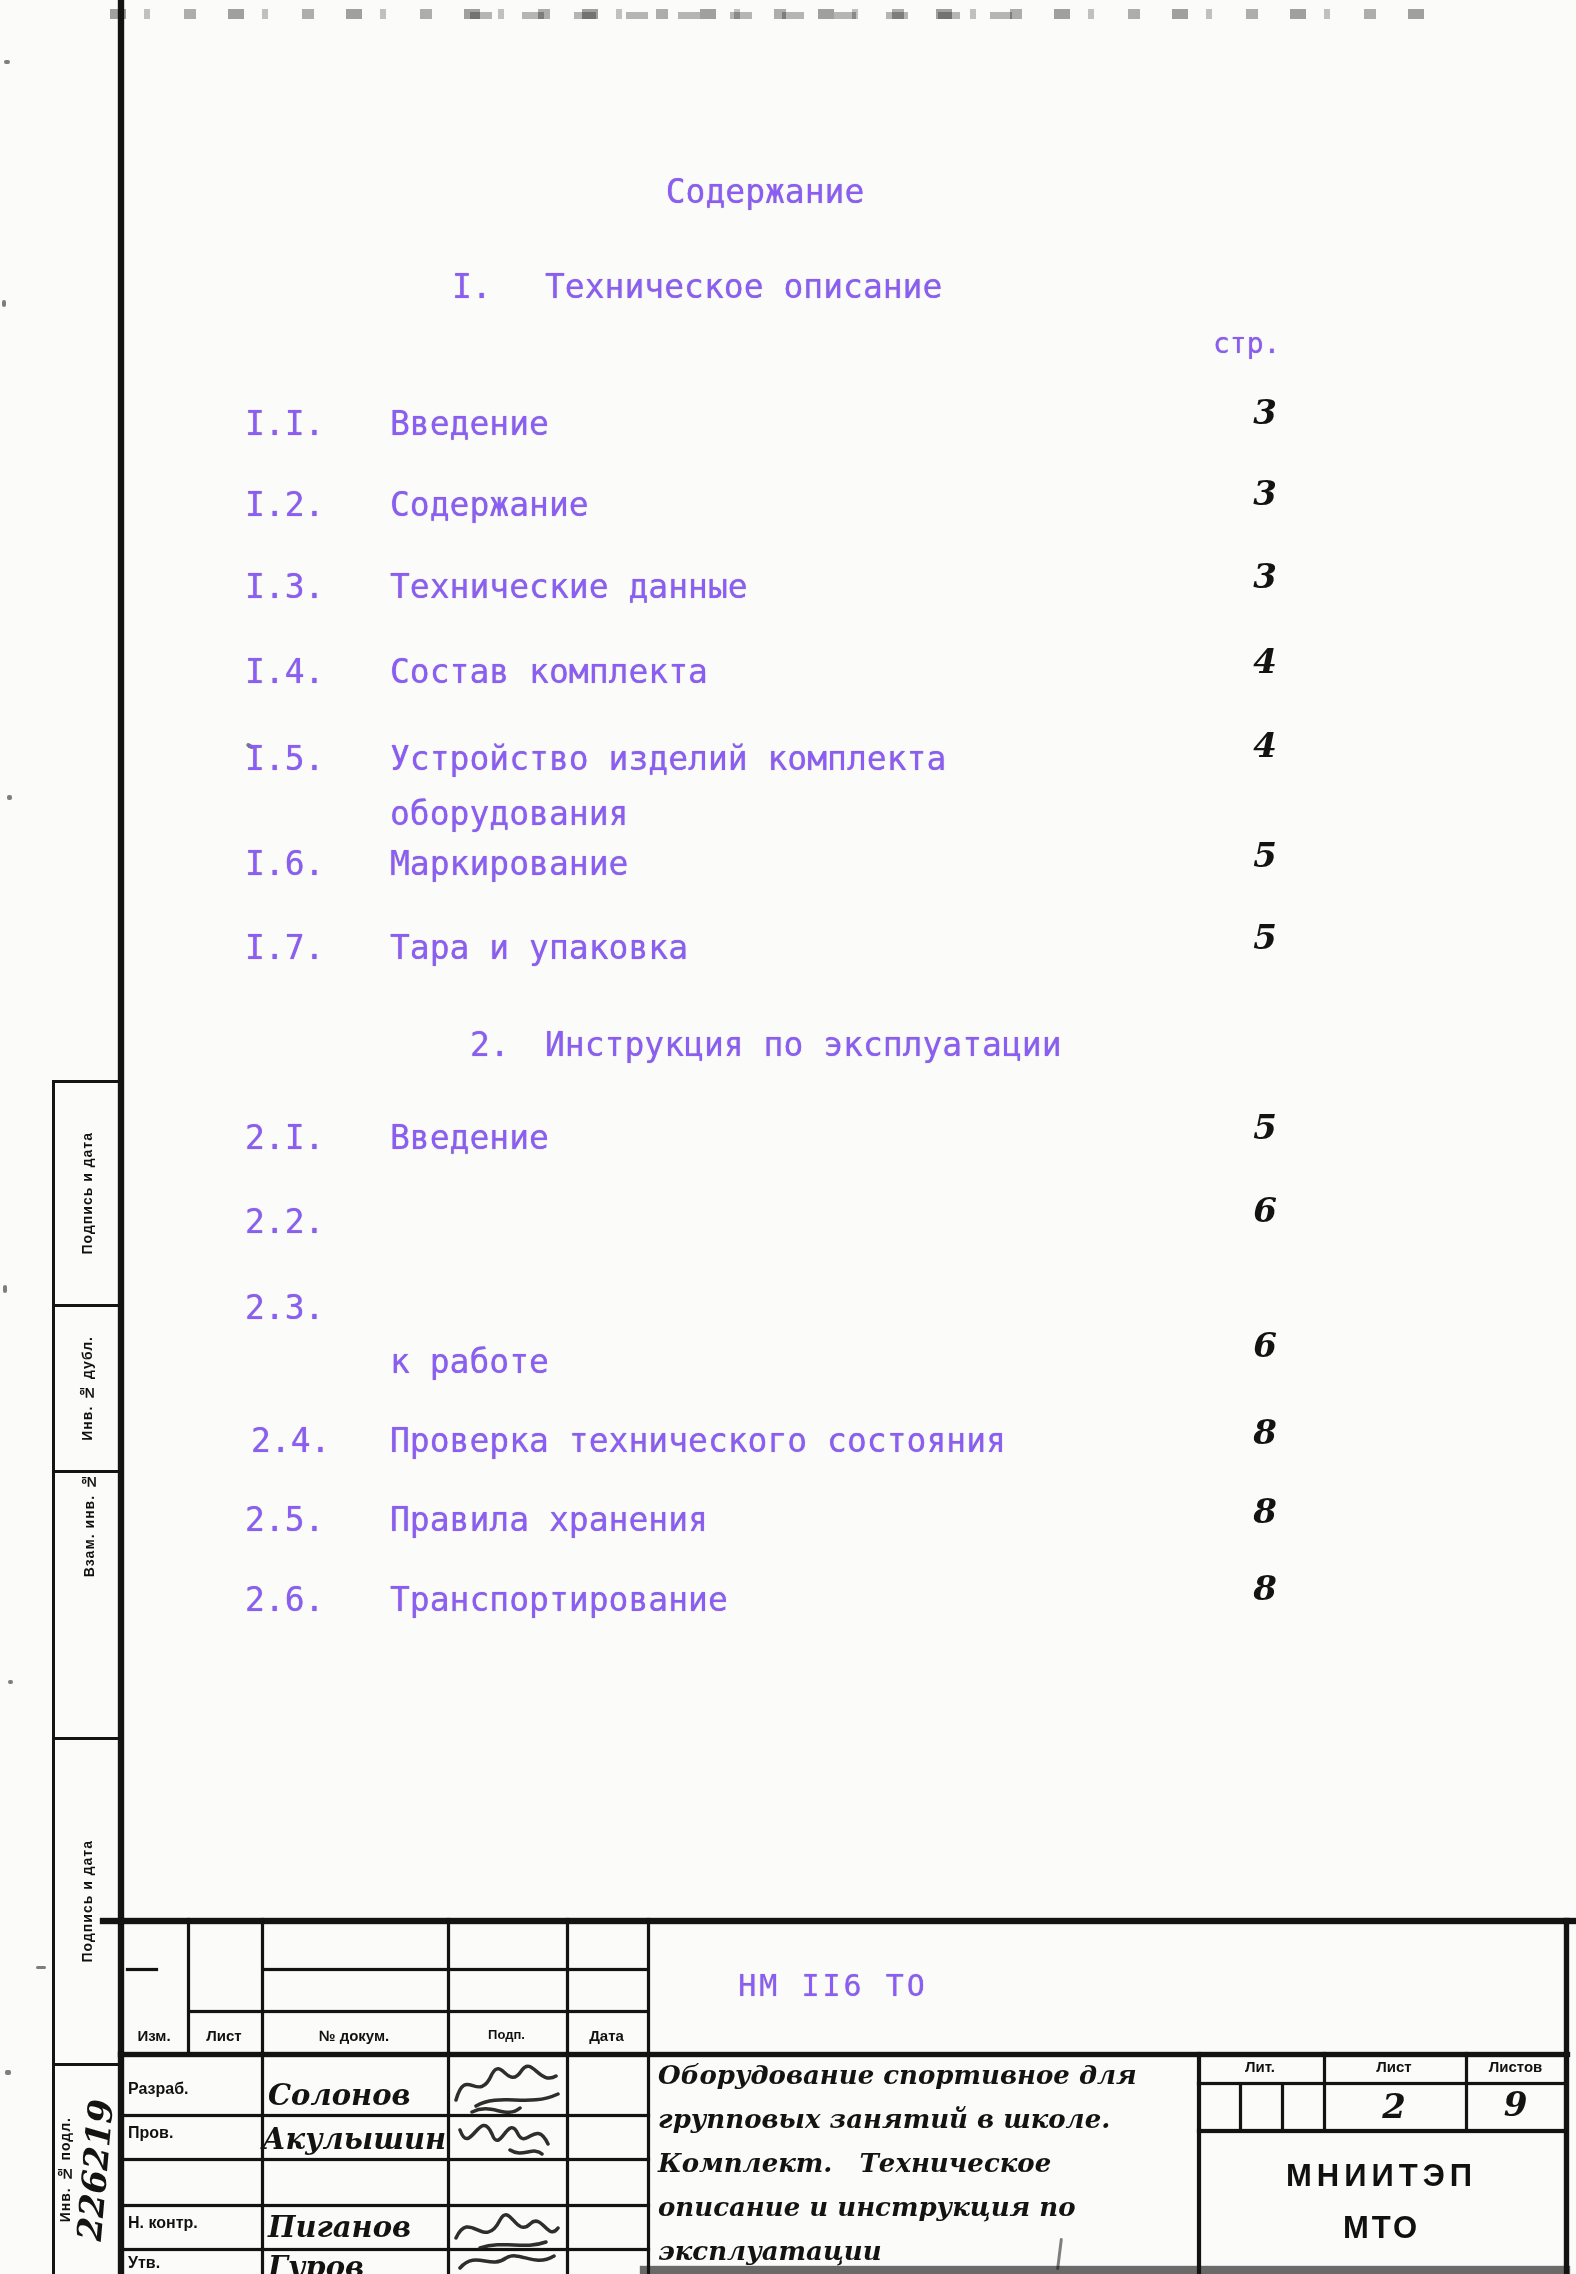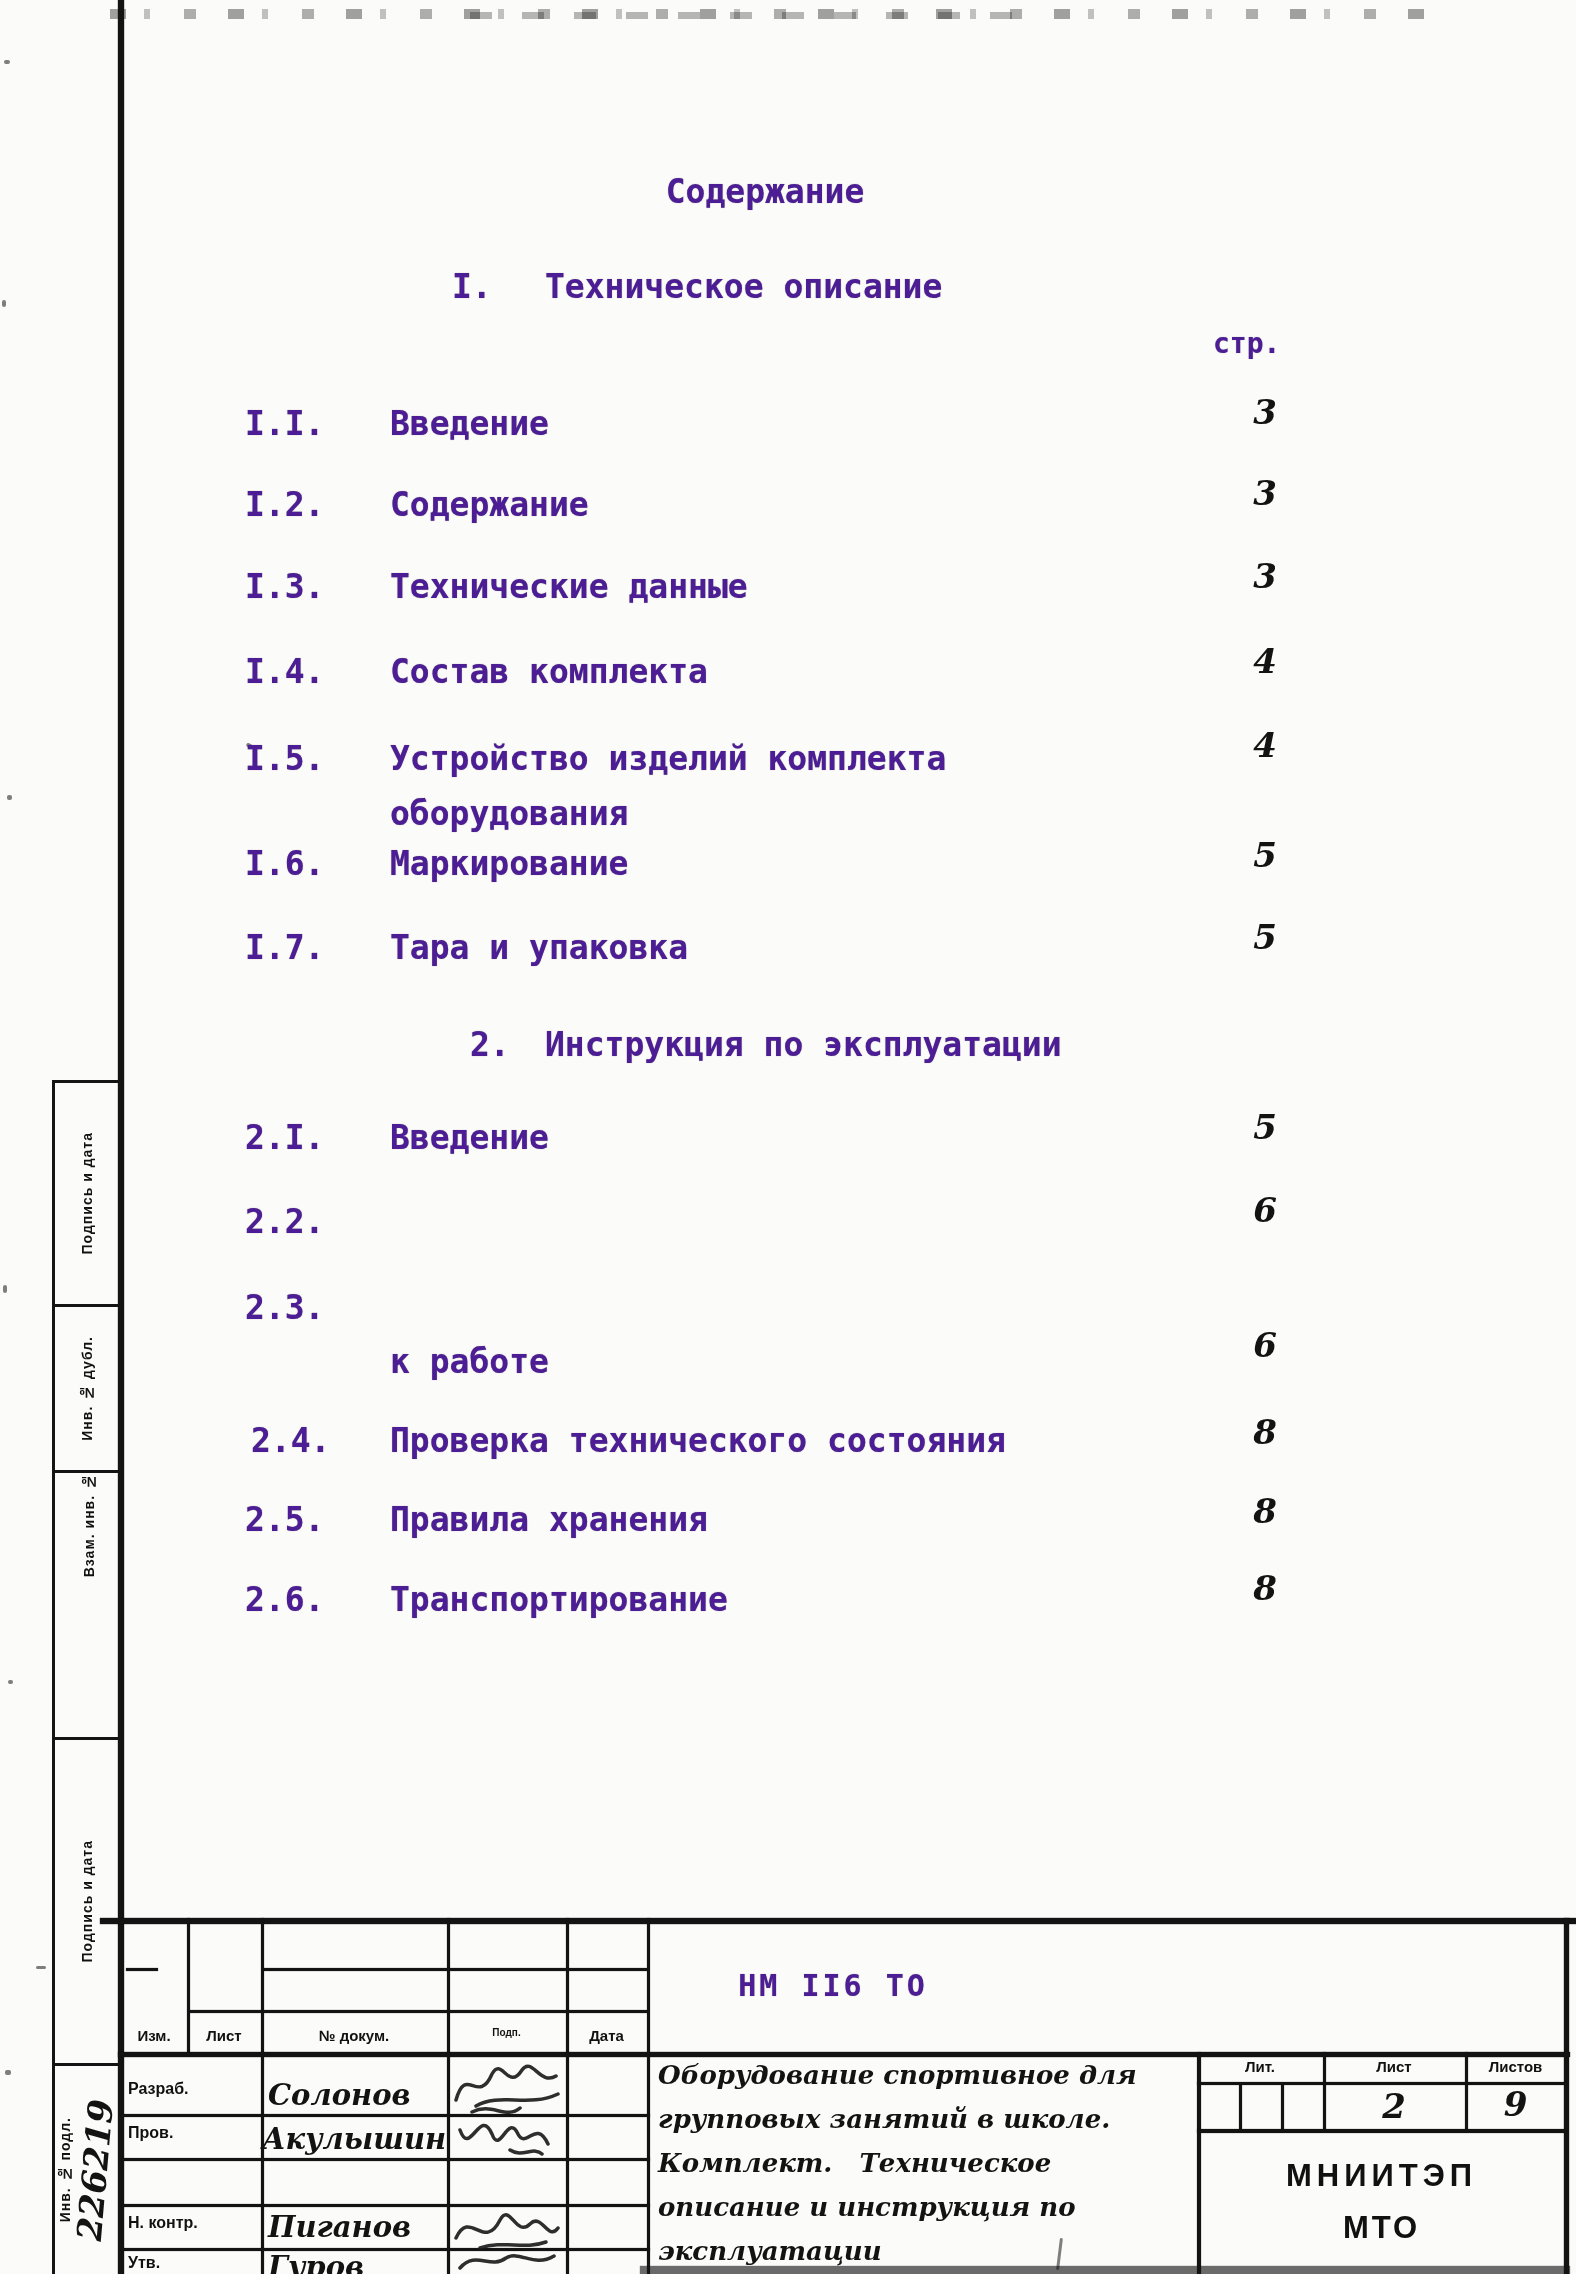--- a/index.html
+++ b/index.html
@@ -1,19 +1,19 @@
 <!DOCTYPE html>
 <html><head>
 <meta charset="utf-8">
 <style>
   html,body{margin:0;padding:0;background:#6b6b6b;}
   .page{position:relative;width:1576px;height:2274px;margin:0 auto;background:#fbfbf9;overflow:hidden;}
   .abs{position:absolute;}
   
-  .tw{font-family:"DejaVu Sans Mono","Liberation Mono",monospace;font-weight:700;color:#4c1d95;
+  .tw{font-family:"DejaVu Sans Mono","Liberation Mono",monospace;font-weight:400;color:#8b5cf6;
       text-shadow:0 0 1px rgba(10,10,10,.45);white-space:pre;}
   
   .hw{font-family:"DejaVu Serif","Liberation Serif",serif;font-style:italic;font-weight:700;color:#131313;white-space:pre;}
   
   .lbl{font-family:"Liberation Sans","DejaVu Sans",sans-serif;font-weight:700;color:#111;white-space:pre;}
   .hl{background:#131313;box-shadow:0 0 1px #000;}
   .vl{background:#131313;box-shadow:0 0 1px #000;}
   .ctr{text-align:center;}
   .pg{left:1225px;width:80px;text-align:center;font-size:34px;}
   .toc-num{font-size:33px;}
@@ -139,21 +139,21 @@
     <div class="abs vl" style="left:566px;top:1918px;width:3px;height:134px;"></div>
     <div class="abs vl" style="left:647px;top:1918px;width:3px;height:356px;"></div>
 
     <div class="abs hl" style="left:264px;top:1968px;width:383px;height:3px;"></div>
     <div class="abs hl" style="left:190px;top:2010px;width:457px;height:3px;"></div>
     <div class="abs hl" style="left:126px;top:1968px;width:32px;height:3px;"></div>
 
     <span class="lbl abs ctr" style="left:121px;top:2027px;width:66px;font-size:15px;">Изм.</span>
     <span class="lbl abs ctr" style="left:187px;top:2027px;width:74px;font-size:15px;">Лист</span>
     <span class="lbl abs ctr" style="left:261px;top:2027px;width:186px;font-size:15px;">№ докум.</span>
-    <span class="lbl abs ctr" style="left:447px;top:2027px;width:119px;font-size:10px;">Подп.</span>
+    <span class="lbl abs ctr" style="left:447px;top:2027px;width:119px;font-size:13px;">Подп.</span>
     <span class="lbl abs ctr" style="left:566px;top:2027px;width:81px;font-size:15px;">Дата</span>
 
     <span class="tw abs ctr" style="left:718px;top:1968px;width:230px;font-size:30px;letter-spacing:3px;">НМ II6 ТО</span>
 
     <div class="abs vl" style="left:261px;top:2052px;width:3px;height:222px;"></div>
     <div class="abs vl" style="left:447px;top:2052px;width:3px;height:222px;"></div>
     <div class="abs vl" style="left:566px;top:2052px;width:3px;height:222px;"></div>
     <div class="abs vl" style="left:1197px;top:2052px;width:4px;height:222px;"></div>
     <div class="abs vl" style="left:1564px;top:1918px;width:5px;height:356px;"></div>
 

